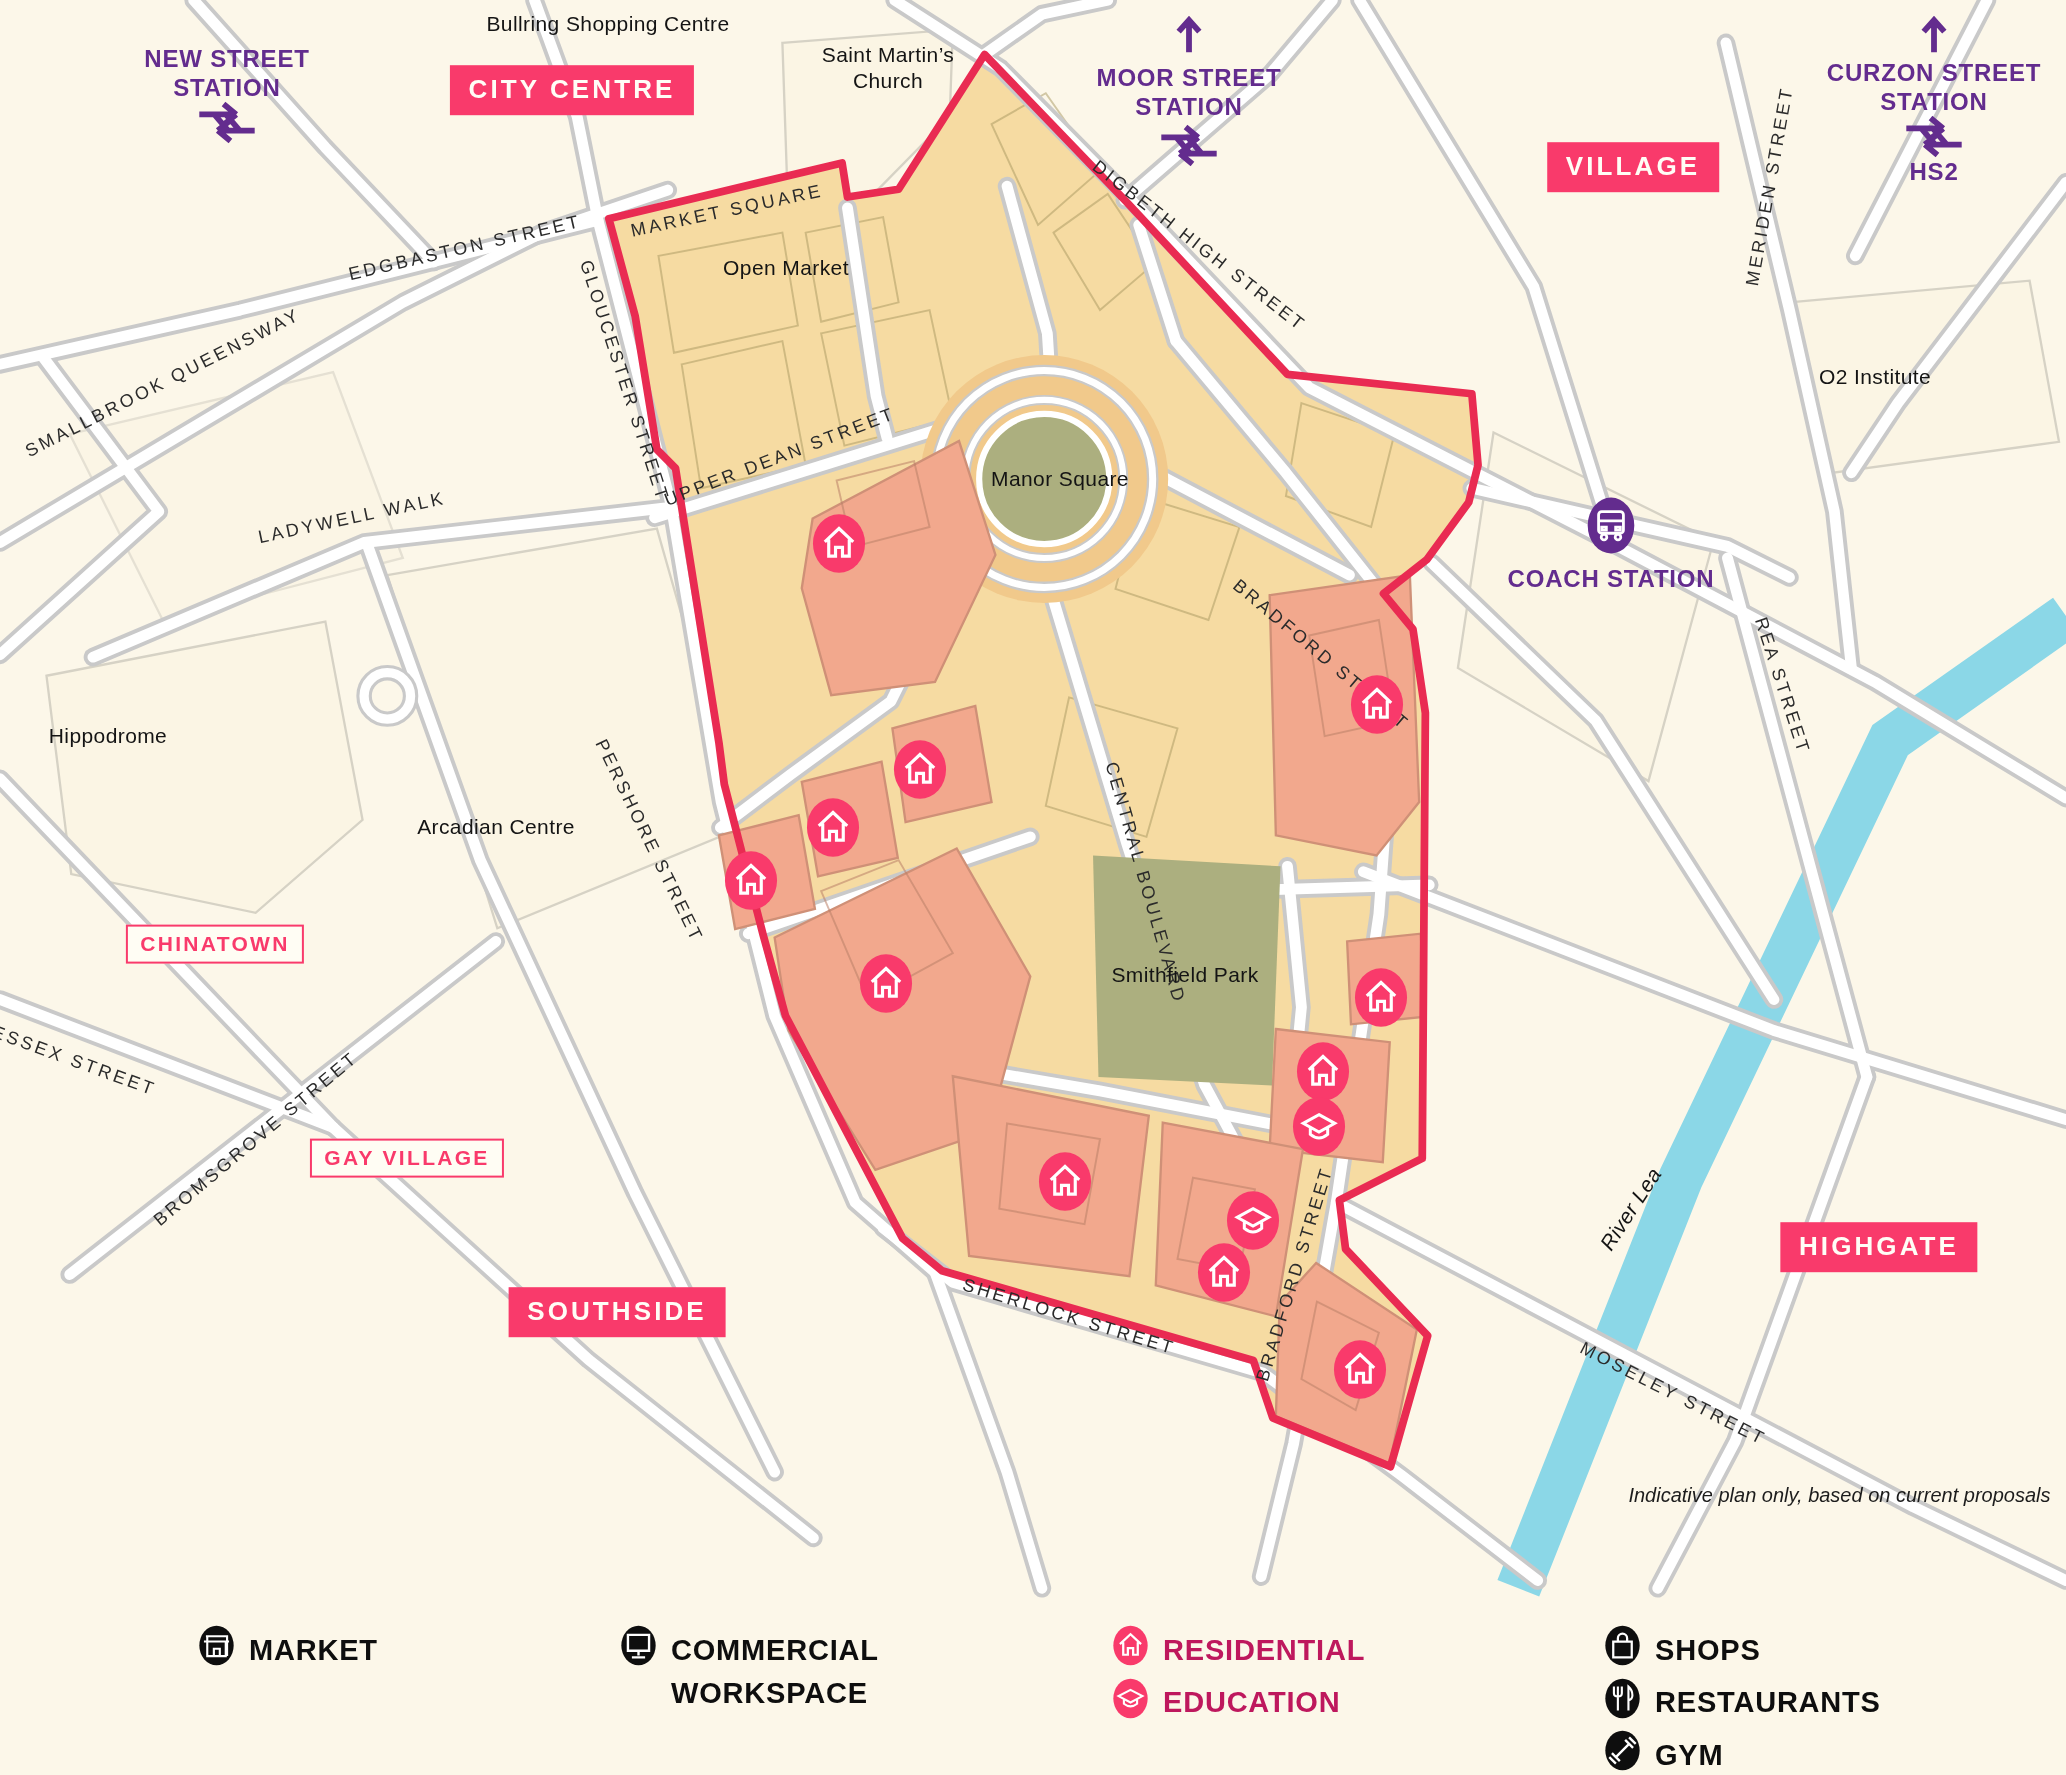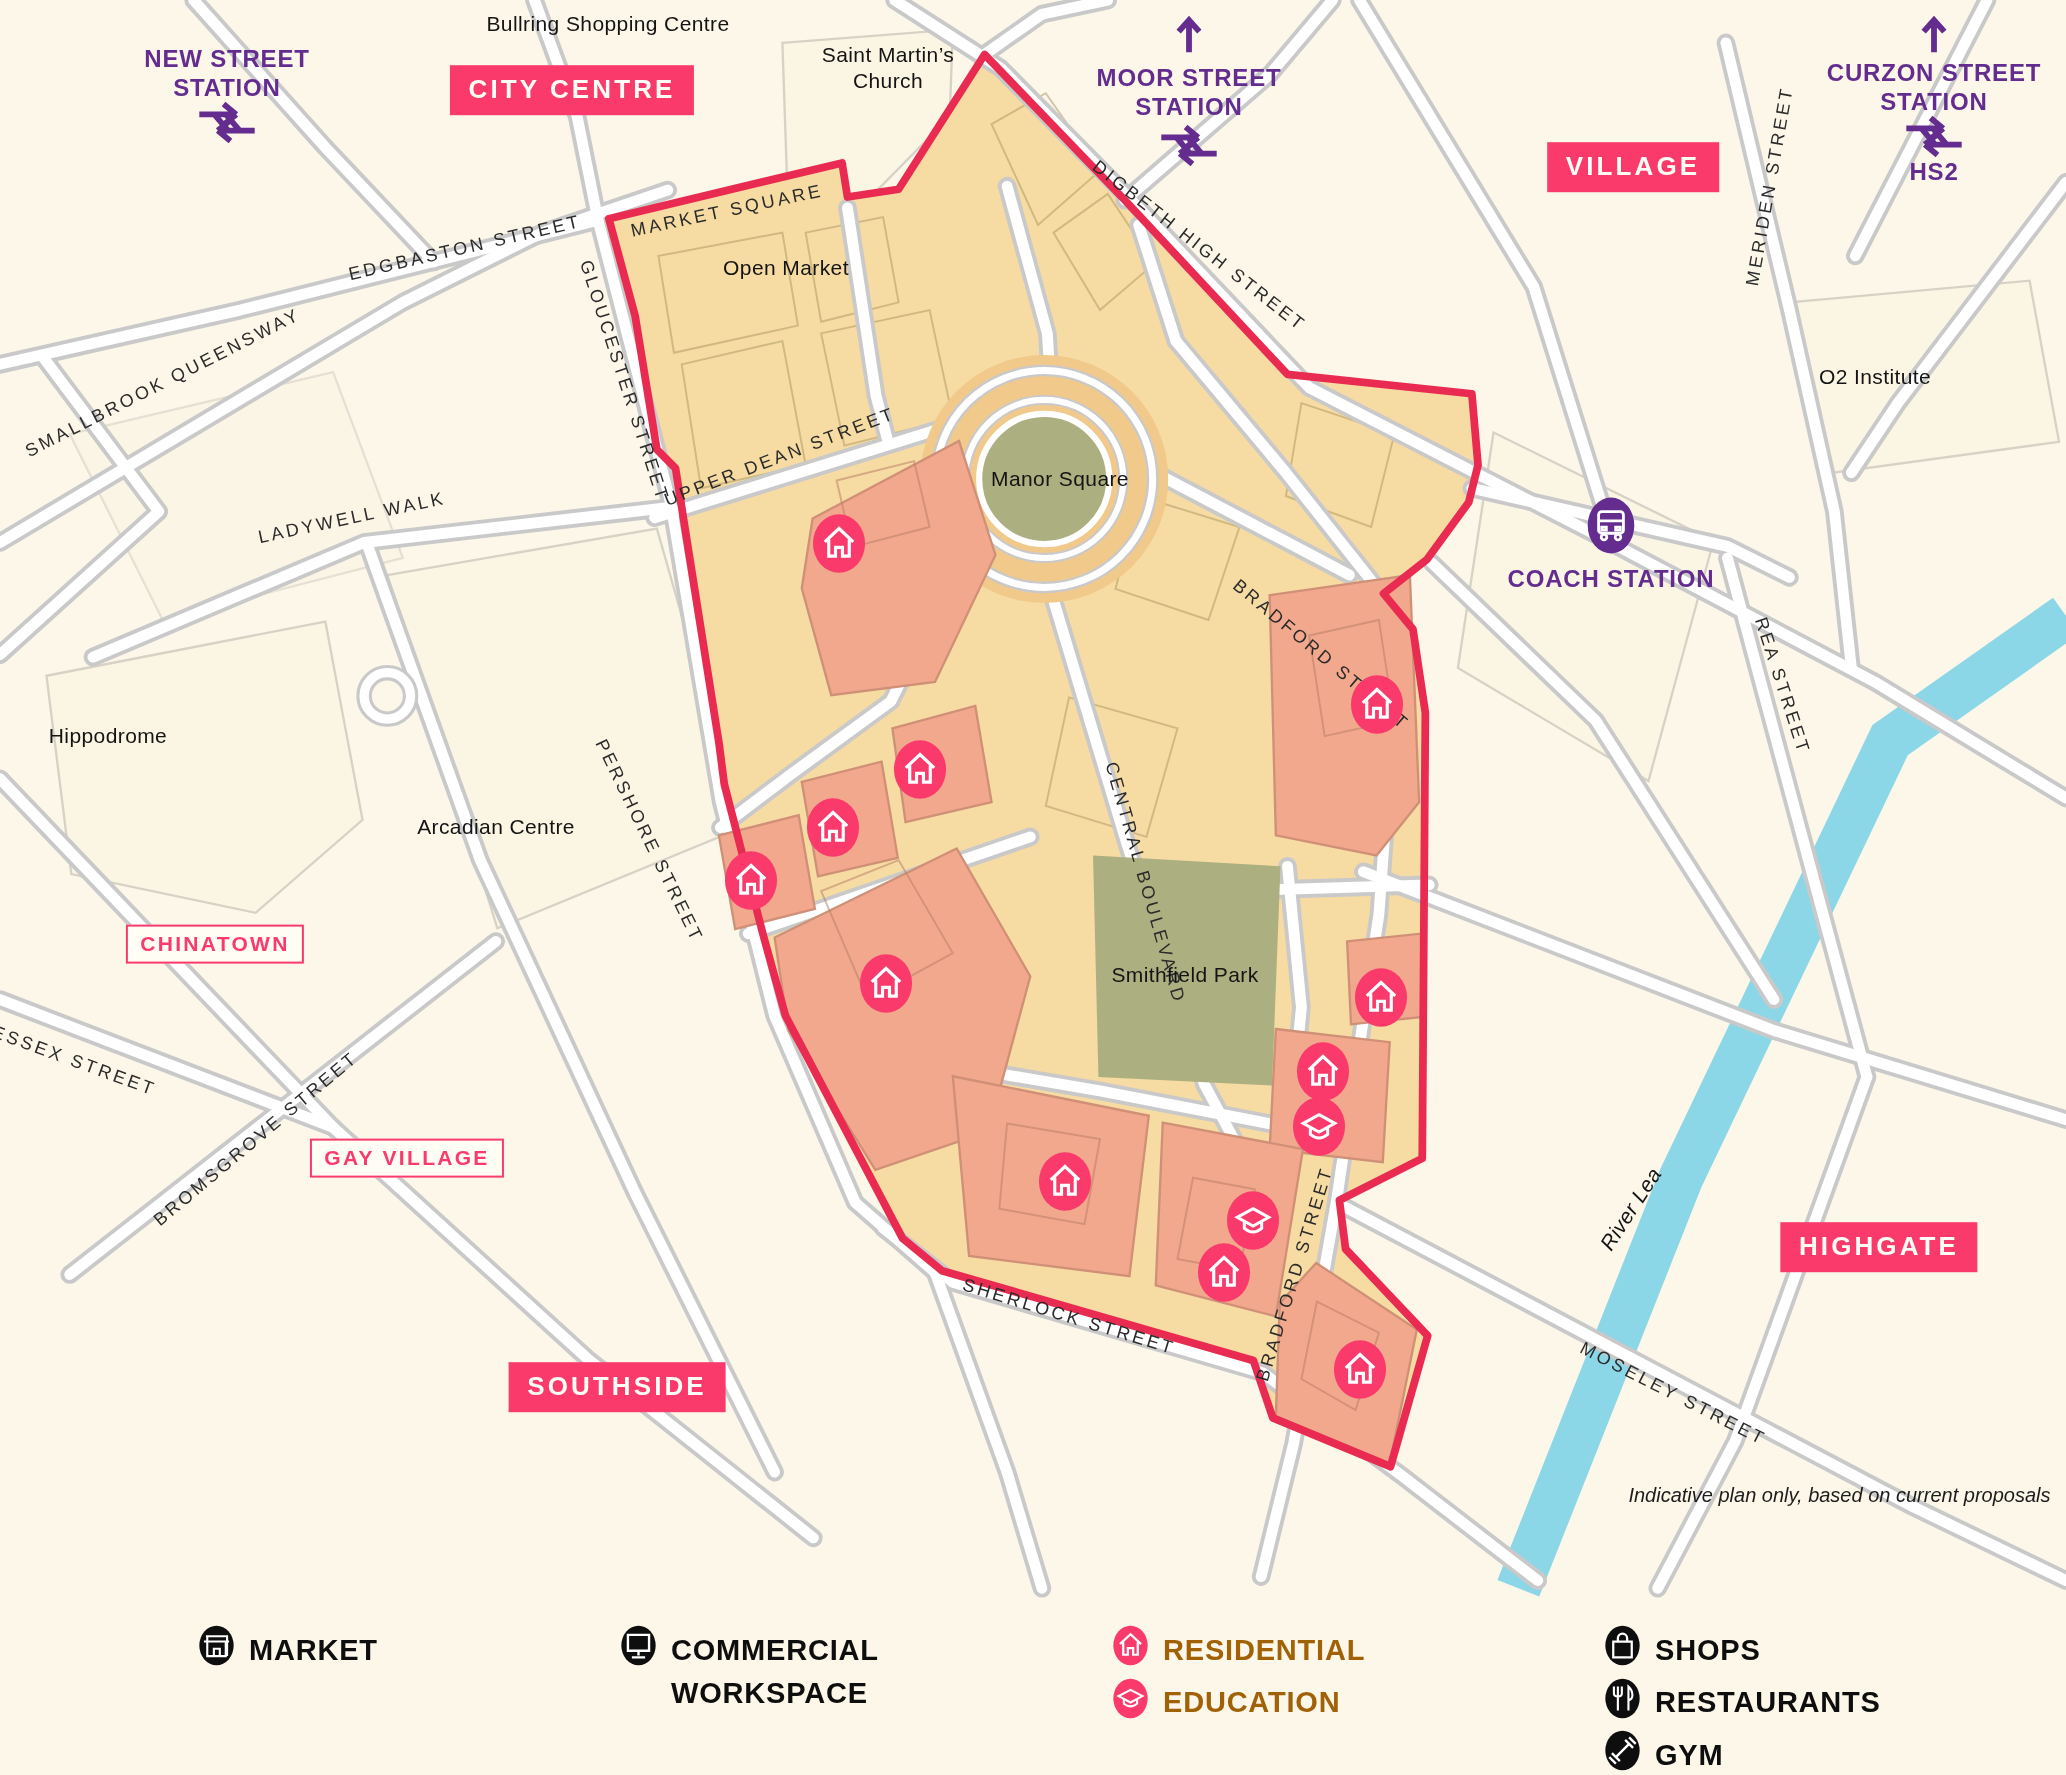--- a/index.html
+++ b/index.html
@@ -23,21 +23,21 @@
   .station{position:absolute;transform:translate(-50%,-50%);text-align:center;color:#632C8E;
     font-weight:bold;font-size:24px;line-height:1.2;letter-spacing:0.8px;white-space:nowrap;}
   .sicon{position:absolute;transform:translate(-50%,-50%);}
 
   .poi{position:absolute;transform:translate(-50%,-50%);}
 
   #legend{position:absolute;left:0;top:0;width:100%;height:100%;color:#0e0e0e;padding-left:45px;}
   .lg-col{position:absolute;display:flex;flex-direction:column;gap:4.6px;}
   .lg-item{display:flex;align-items:flex-start;gap:14px;}
   .lg-text{font-weight:bold;font-size:29px;letter-spacing:0.8px;line-height:1.5;padding-top:4.6px;}
-  .lg-item.pink .lg-text{color:#a16207;text-align:right;}
+  .lg-item.pink .lg-text{color:#be185d;text-align:right;}
   .lg-icon{flex:0 0 auto;}
 </style>
 </head>
 <body>
 
 <div class="stage">
 
   <svg class="mapart" width="2066" height="1776" viewBox="0 0 2667 2292">
 
     <rect x="0" y="0" width="2667" height="2292" fill="#FCF7E9"></rect>
@@ -283,21 +283,21 @@
       <div class="landmark" style="left: 786px; top: 268px; transform: translate(-50%, -50%) rotate(0deg);">Open Market</div>
       <div class="landmark" style="left: 1044px; top: 479px; transform: translate(-50%, -50%) rotate(0deg); margin-left: 16px;">Manor Square</div>
       <div class="landmark" style="left: 1875px; top: 377px; transform: translate(-50%, -50%) rotate(0deg);">O2 Institute</div>
       <div class="landmark" style="left: 108px; top: 736px; transform: translate(-50%, -50%) rotate(0deg);">Hippodrome</div>
       <div class="landmark" style="left: 496px; top: 827px; transform: translate(-50%, -50%) rotate(0deg);">Arcadian Centre</div>
       <div class="landmark" style="left: 1185px; top: 975px; transform: translate(-50%, -50%) rotate(0deg);">Smithfield Park</div>
       <div class="landmark it" style="left: 1631px; top: 1209px; transform: translate(-50%, -50%) rotate(-57deg);">River Lea</div>
       <div class="badge fill" style="left: 572px; top: 90px;">CITY CENTRE</div>
       <div class="badge fill" style="left: 1633px; top: 167px;">VILLAGE</div>
       <div class="badge fill" style="left: 1879px; top: 1247px;">HIGHGATE</div>
-      <div class="badge fill" style="left: 617px; top: 1387px;">SOUTHSIDE</div>
+      <div class="badge fill" style="left: 617px; top: 1312px;">SOUTHSIDE</div>
       <div class="badge outline" style="left: 215px; top: 944px;">CHINATOWN</div>
       <div class="badge outline" style="left: 407px; top: 1158px;">GAY VILLAGE</div>
       <div class="poi" style="left: 839px; top: 545px;">
       <svg width="54" height="60" viewBox="-17 -19 34 38">
         <ellipse cx="0" cy="0" rx="16.5" ry="18.5" fill="#F93A6B"></ellipse>
         <path d="M-9,-1 L0,-9.5 L9,-1 M-6.5,-2.5 V8 H-2.2 V2.5 H2.2 V8 H6.5 V-2.5" stroke="#FFFFFF" stroke-width="2" fill="none"></path>
       </svg>
     </div>
       <div class="poi" style="left: 1377px; top: 706px;">
       <svg width="54" height="60" viewBox="-17 -19 34 38">

